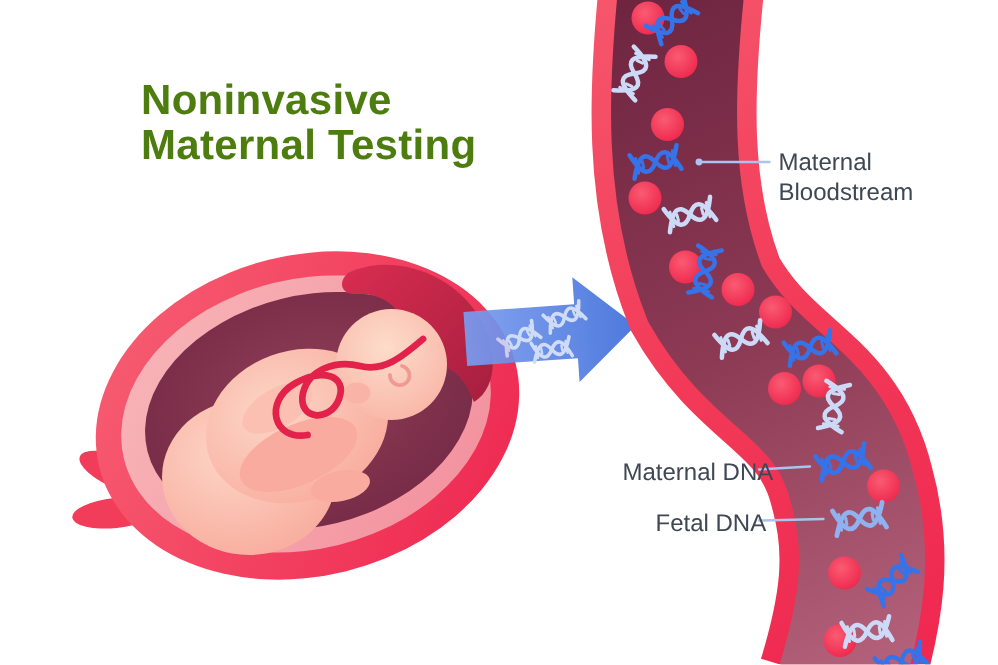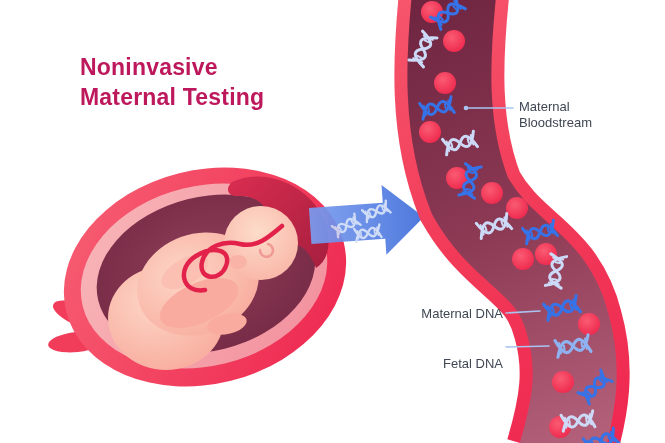--- a/index.html
+++ b/index.html
@@ -2,28 +2,28 @@
 <html><head>
 <meta charset="utf-8">
 <style>
   html,body{margin:0;padding:0;background:#ffffff;}
   .canvas{
     position:relative;width:665px;height:443px;background:#ffffff;overflow:hidden;
     font-family:"Liberation Sans","DejaVu Sans",sans-serif;
   }
   .canvas svg{position:absolute;left:0;top:0;}
   .title{
-    position:absolute;left:80px;top:52px;
-    font-size:23px;line-height:30px;font-weight:bold;letter-spacing:.2px;color:#be185d;
+    position:absolute;left:94px;top:52px;
+    font-size:28px;line-height:30px;font-weight:bold;letter-spacing:.2px;color:#4d7c0f;
   }
-  .lbl{position:absolute;font-size:13px;line-height:1.25;color:#3e4753;}
+  .lbl{position:absolute;font-size:16px;line-height:1.25;color:#3e4753;}
   .lbl.right{text-align:right;white-space:nowrap;}
   #lbl-bloodstream{left:519px;top:99px;width:78px;}
   #lbl-maternal-dna{left:415px;top:306px;width:88px;}
-  #lbl-fetal-dna{left:437px;top:356px;width:66px;}
+  #lbl-fetal-dna{left:437px;top:340px;width:66px;}
 </style>
 </head>
 <body>
 
 <div class="canvas">
 
   <svg width="665" height="443" viewBox="0 0 665 443">
     <defs>
       <linearGradient id="wallG" x1="410" y1="0" x2="630" y2="443" gradientUnits="userSpaceOnUse">
         <stop offset="0" stop-color="#f6556c"></stop>

